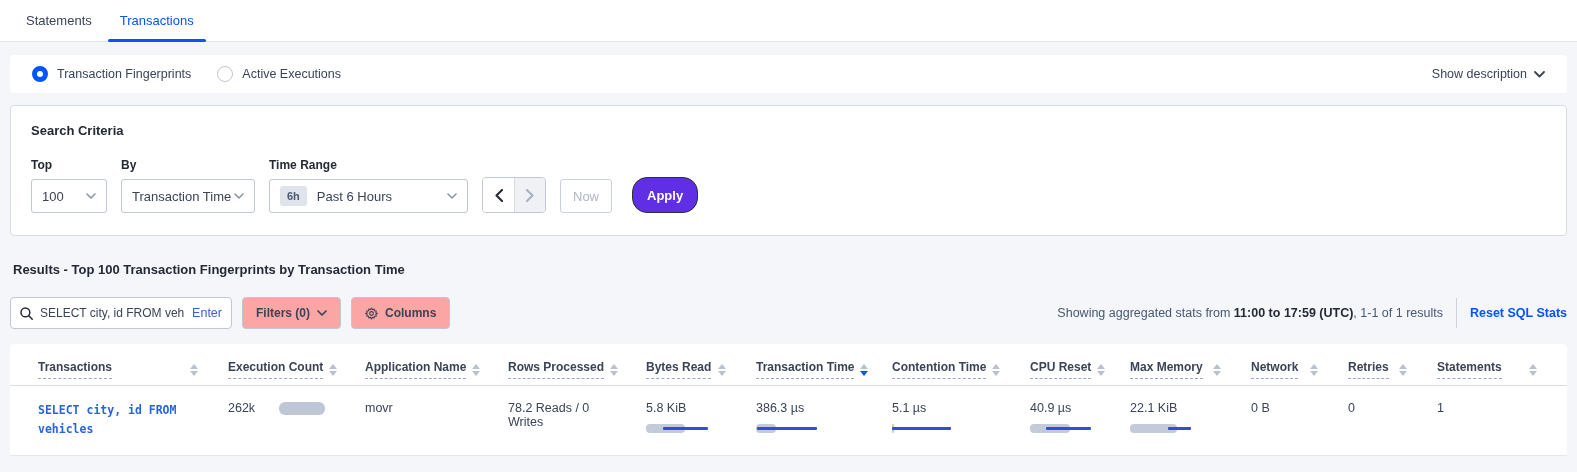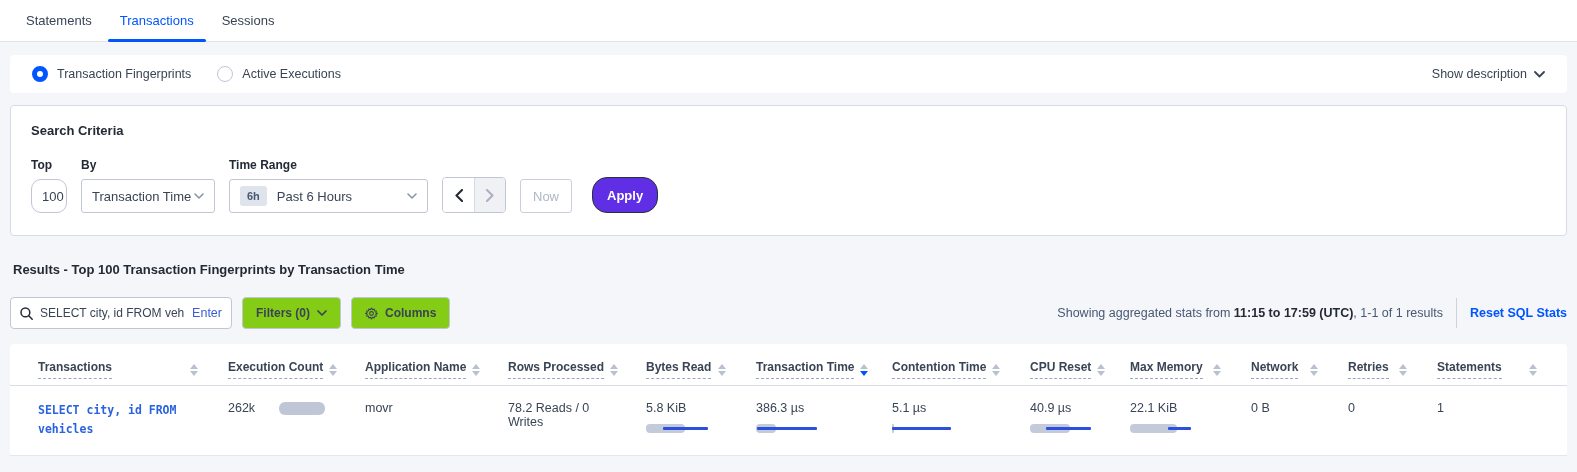--- a/index.html
+++ b/index.html
@@ -69,21 +69,21 @@
   .criteria-row { display: flex; align-items: flex-end; }
   .field { display: flex; flex-direction: column; margin-right: 14px; }
   .field-label { font-size: 12px; font-weight: 700; color: #242a35; margin-bottom: 7px; }
   .select {
     height: 34px; background: #fff;
     border: 1px solid #c0c6d3; border-radius: 3px;
     display: flex; align-items: center;
     padding: 0 10px; font-size: 13px; color: #394455; cursor: pointer;
   }
   .select .chev { margin-left: auto; }
-  .sel-top { width: 36px; border-radius: 10px; }
+  .sel-top { width: 76px; }
   .sel-by { width: 134px; }
   .sel-range { width: 199px; }
   .range-badge {
     background: #dfe3ec; color: #475872; font-size: 11px; font-weight: 700;
     border-radius: 3px; padding: 4px 7px; margin-right: 10px;
   }
   .arrow-group {
     display: flex; height: 36px; border: 1px solid #c0c6d3;
     border-radius: 4px; overflow: hidden; margin-right: 14px;
   }
@@ -111,21 +111,21 @@
     display: flex; align-items: center; padding: 0 9px; gap: 7px;
   }
   .search-box input {
     border: none; outline: none; flex: 1; min-width: 0;
     font-family: "Liberation Sans", sans-serif; font-size: 12px; color: #394455;
     background: transparent;
   }
   .enter-label { font-size: 12.5px; color: #3b5cd7; cursor: pointer; }
   .ctl-btn {
     height: 32px; margin-left: 10px; padding: 0 13px;
-    background: #84cc16; border: 1px solid #c0c6d3; border-radius: 4px;
+    background: #fca5a5; border: 1px solid #c0c6d3; border-radius: 4px;
     display: flex; align-items: center; gap: 7px;
     font-size: 12px; font-weight: 700; color: #394455; cursor: pointer;
   }
   .stats-right { margin-left: auto; display: flex; align-items: center; font-size: 12.5px; color: #475872; }
   .stats-right b { color: #242a35; }
   .v-divider { width: 1px; height: 30px; background: #cdd3de; margin: 0 13px; }
   .reset-link { color: #0055ff; font-size: 12.5px; font-weight: 600; cursor: pointer; white-space: nowrap; }
   
   .table-card { background: #fff; border-radius: 4px; padding-top: 4px; }
   table { width: 100%; border-collapse: collapse; table-layout: fixed; }
@@ -153,21 +153,20 @@
   .bar-gray { position: absolute; top: 0; height: 9px; border-radius: 4px; background: #c3cad9; }
   .bar-blue { position: absolute; top: 3px; height: 2.5px; border-radius: 1px; background: #2b50e0; }
   .chev-svg { display: block; }
 </style>
 </head>
 <body>
 
 <div class="tabbar">
   <div class="tab">Statements</div>
   <div class="tab active">Transactions</div>
-  <div class="tab">Sessions</div>
 </div>
 
 <div class="page">
 
   <div class="view-strip">
     <div class="radio-opt">
       <span class="radio-circle"></span>
       <span class="radio-label">Transaction Fingerprints</span>
     </div>
     <div class="radio-opt">
@@ -249,21 +248,21 @@
     </div>
     <div class="ctl-btn">
       <svg width="13" height="13" viewBox="0 0 16 16">
           <path fill="none" stroke="#394455" stroke-width="1.4" d="M8 1.5 L9.2 3.2 L11.2 2.6 L11.8 4.6 L13.8 5 L13.4 7 L15 8 L13.4 9 L13.8 11 L11.8 11.4 L11.2 13.4 L9.2 12.8 L8 14.5 L6.8 12.8 L4.8 13.4 L4.2 11.4 L2.2 11 L2.6 9 L1 8 L2.6 7 L2.2 5 L4.2 4.6 L4.8 2.6 L6.8 3.2 Z"></path>
           <circle cx="8" cy="8" r="2.3" fill="none" stroke="#394455" stroke-width="1.4"></circle>
         </svg>
       <span>Columns</span>
     </div>
     <div class="stats-right">
       <span>
-        <span>Showing aggregated stats from </span><b>11:15 to 17:59 (UTC)</b><span>, 1-1 of 1 results</span>
+        <span>Showing aggregated stats from </span><b>11:00 to 17:59 (UTC)</b><span>, 1-1 of 1 results</span>
       </span>
       <span class="v-divider"></span>
       <span class="reset-link">Reset SQL Stats</span>
     </div>
   </div>
 
   <div class="table-card">
     <table>
       <colgroup>
         <col style="width:218px">

